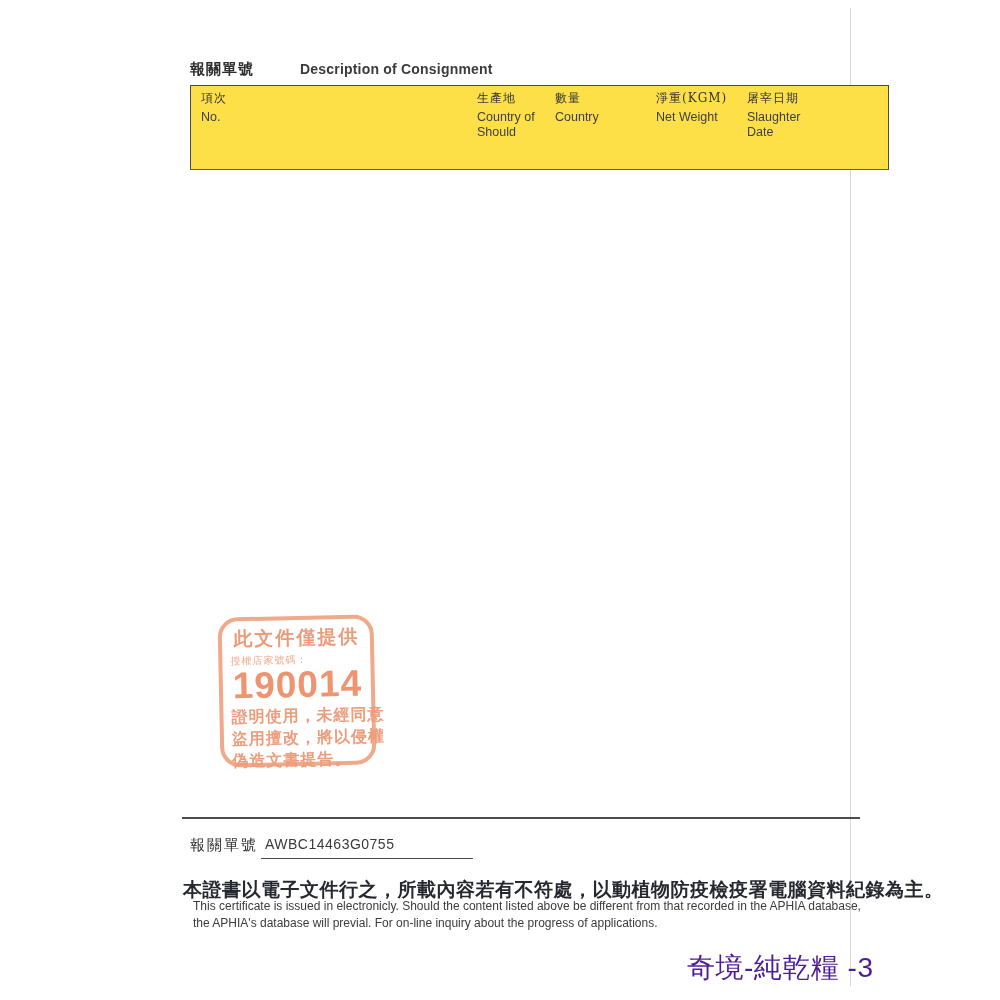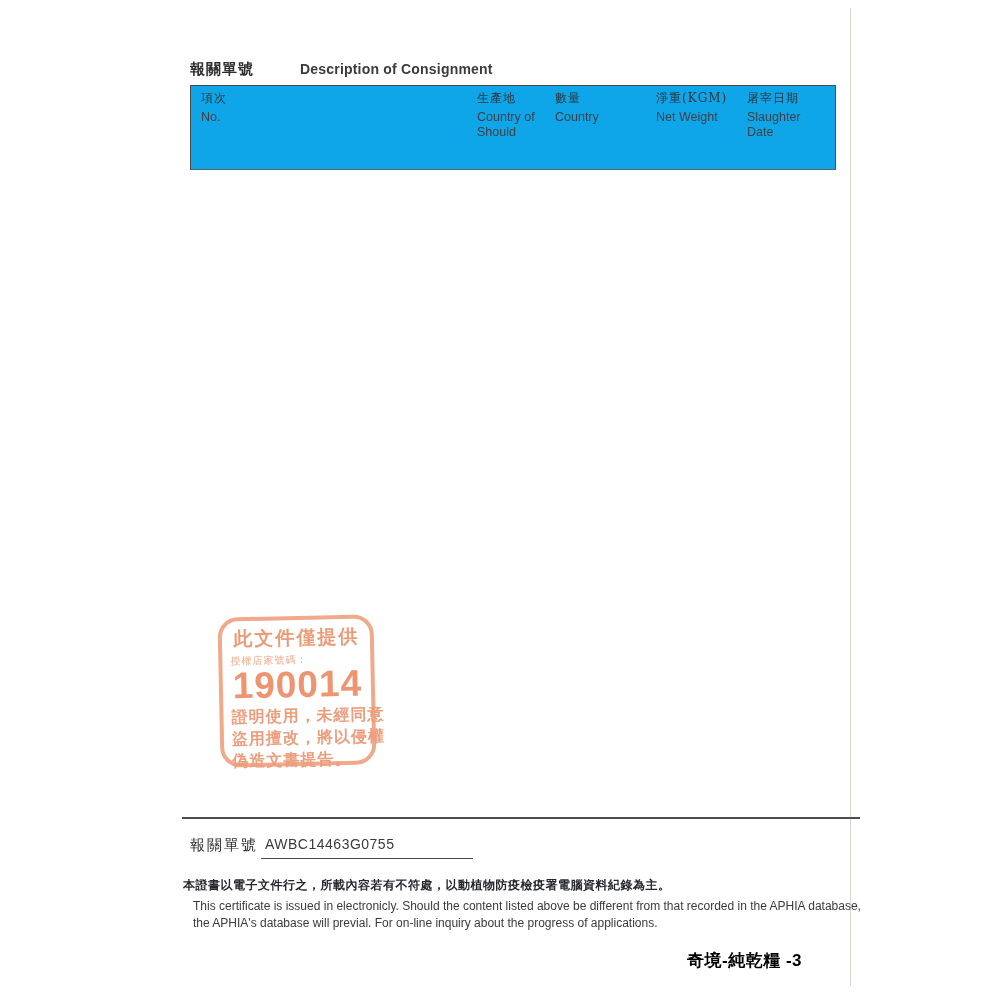--- a/index.html
+++ b/index.html
@@ -22,25 +22,25 @@
     font-family:"DejaVu Serif","Liberation Serif",serif;
     font-weight:bold;font-size:15px;color:#2e2e2e;letter-spacing:1px;
     position:absolute;left:0;top:2px;
   }
   .en-title{
     position:absolute;left:110px;top:3px;
     font-size:14px;color:#3b3b3b;letter-spacing:.2px;font-weight:bold;
   }
   
   .goods-table{
-    position:absolute;left:190px;top:85px;width:646px;height:85px;
+    position:absolute;left:190px;top:85px;width:699px;height:85px;
     border:1.5px solid #4a4a4a;
     border-bottom-color:#55606a;
     box-sizing:border-box;
-    background:#0ea5e9;
+    background:#fde047;
     padding-left:44px;
   }
   .col{position:absolute;top:4px;}
   .col .zh{
     font-family:"DejaVu Serif","Liberation Serif",serif;
     font-size:12px;color:#30343c;letter-spacing:1px;margin-bottom:3px;
     white-space:nowrap;
   }
   .col .en{font-size:12.5px;color:#3d4145;line-height:15px;}
   .c1{left:10px;width:32px;}
@@ -86,30 +86,30 @@
   }
   .decl-value{
     position:absolute;left:261px;top:836px;width:208px;
     font-size:14px;color:#3a3a3a;letter-spacing:.5px;
     padding:0 0 6px 4px;
     border-bottom:1.5px solid #4a4a4a;
   }
   .notice-zh{
     position:absolute;left:183px;top:877px;width:690px;
     font-family:"DejaVu Serif","Liberation Serif",serif;
-    font-weight:bold;font-size:12px;color:#25282e;letter-spacing:.5px;
+    font-weight:bold;font-size:19px;color:#25282e;letter-spacing:.5px;
     white-space:nowrap;
   }
   .notice-en{
     position:absolute;left:193px;top:898px;width:678px;
     font-size:12px;line-height:16.5px;color:#3b3b3b;
   }
   .footer-tag{
     position:absolute;left:687px;top:949px;
-    font-weight:bold;font-size:17px;color:#000000;letter-spacing:.5px;
+    font-weight:normal;font-size:28px;color:#4c1d95;letter-spacing:.5px;
     white-space:nowrap;
   }
 </style>
 </head>
 <body>
 
 <div>
 
   <div class="page-edge"></div>
 

